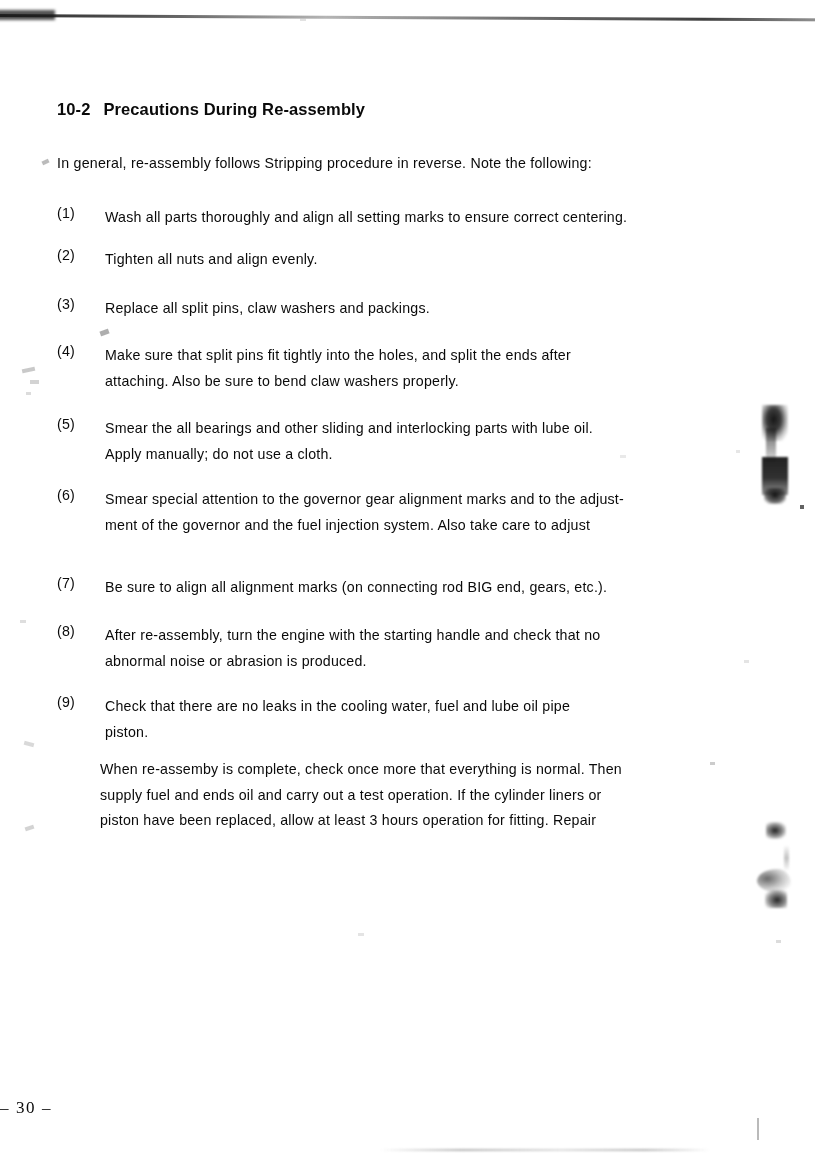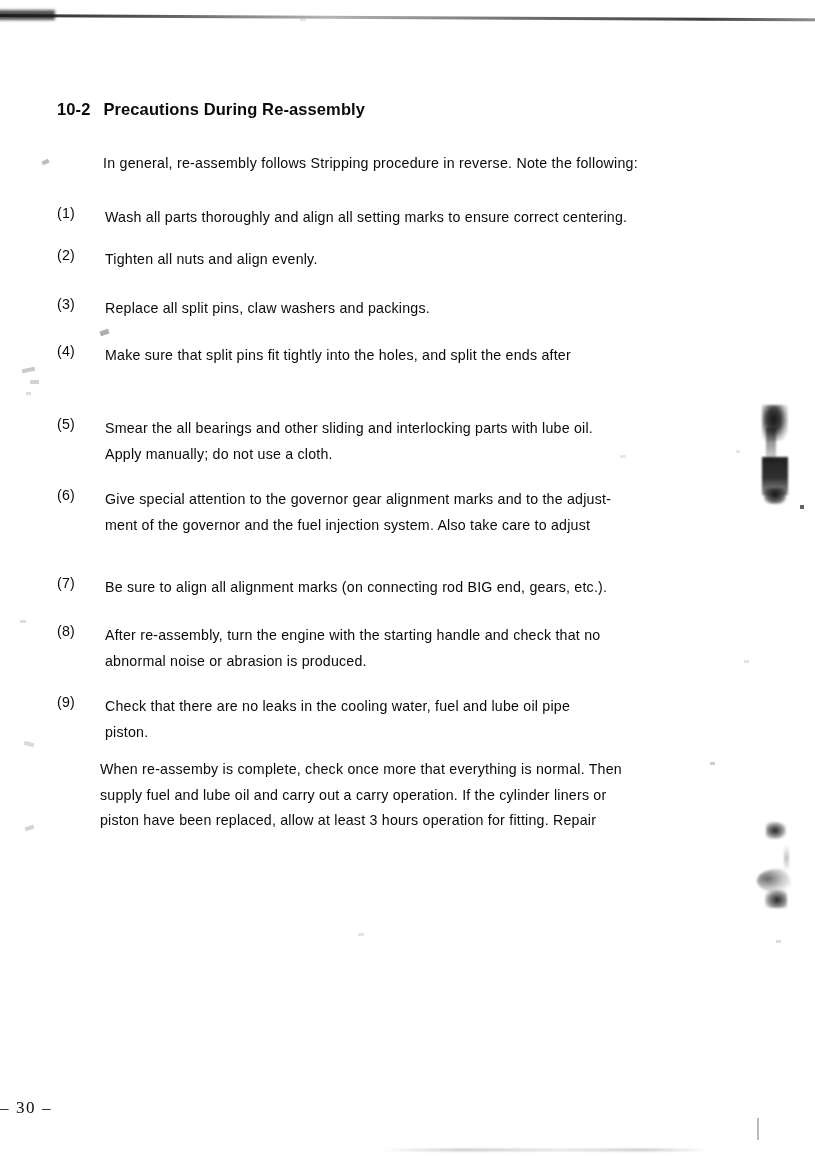--- a/index.html
+++ b/index.html
@@ -188,21 +188,20 @@
   .section-heading .num { margin-right: 13px; }
 
   .intro {
     position: absolute;
     left: 57px;
     top: 155px;
     width: 690px;
     font-size: 14.2px;
     letter-spacing: 0.25px;
     white-space: nowrap;
-    margin-left: 46px;
   }
 
   .item {
     position: absolute;
     left: 57px;
     width: 700px;
     font-size: 14.2px;
     letter-spacing: 0.22px;
   }
   .item .marker {
@@ -301,33 +300,34 @@
         <div class="item" style="top: 296px;">
           <span class="marker">(3)</span>
           <div class="body">
             <span class="ln">Replace all split pins, claw washers and packings.</span>
           </div>
         </div>
         <div class="item" style="top: 343px;">
           <span class="marker">(4)</span>
           <div class="body">
             <span class="ln">Make sure that split pins fit tightly into the holes, and split the ends after</span>
+            <span class="ln">attaching.  Also be sure to bend claw washers properly.</span>
           </div>
         </div>
         <div class="item" style="top: 416px;">
           <span class="marker">(5)</span>
           <div class="body">
             <span class="ln">Smear the all bearings and other sliding and interlocking parts with lube oil.</span>
             <span class="ln">Apply manually; do not use a cloth.</span>
           </div>
         </div>
         <div class="item" style="top: 487px;">
           <span class="marker">(6)</span>
           <div class="body">
-            <span class="ln">Give special attention to the governor gear alignment marks and to the adjust-</span>
+            <span class="ln">Smear special attention to the governor gear alignment marks and to the adjust-</span>
             <span class="ln">ment of the governor and the fuel injection system.  Also take care to adjust</span>
           </div>
         </div>
         <div class="item" style="top: 575px;">
           <span class="marker">(7)</span>
           <div class="body">
             <span class="ln">Be sure to align all alignment marks (on connecting rod BIG end, gears, etc.).</span>
           </div>
         </div>
         <div class="item" style="top: 623px;">
@@ -341,20 +341,20 @@
           <span class="marker">(9)</span>
           <div class="body">
             <span class="ln">Check that there are no leaks in the cooling water, fuel and lube oil pipe</span>
             <span class="ln">piston.</span>
           </div>
         </div>
       </div>
 
     <div class="closing" id="closing-host">
         <span class="ln">When re-assemby is complete, check once more that everything is normal.  Then</span>
-        <span class="ln">supply fuel and lube oil and carry out a carry operation.  If the cylinder liners or</span>
+        <span class="ln">supply fuel and ends oil and carry out a test operation.  If the cylinder liners or</span>
         <span class="ln">piston have been replaced, allow at least 3 hours operation for fitting.  Repair</span>
       </div>
 
     <div class="page-number">–  30  –</div>
 
   </div>
 </div>
 
 </body></html>

